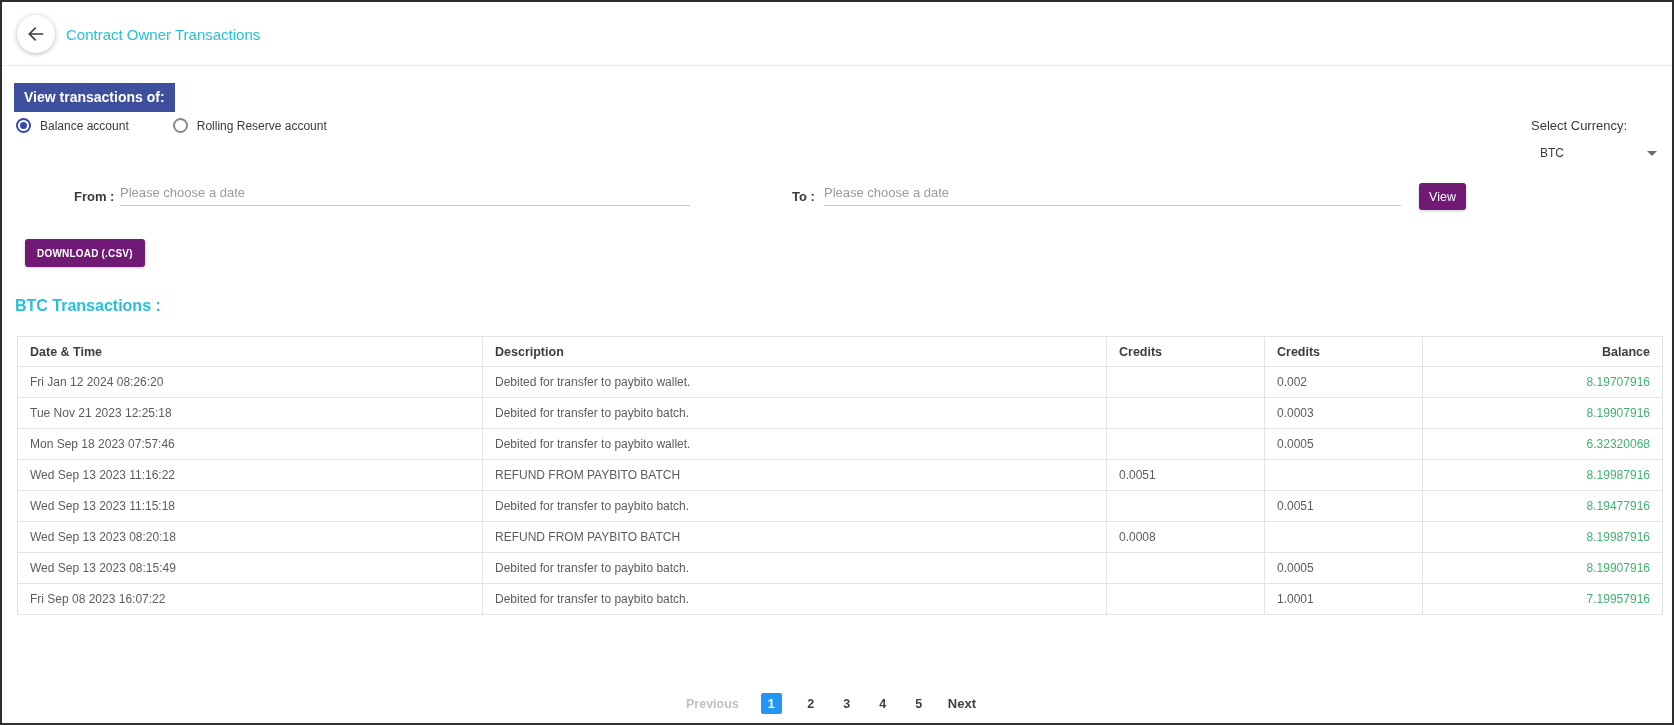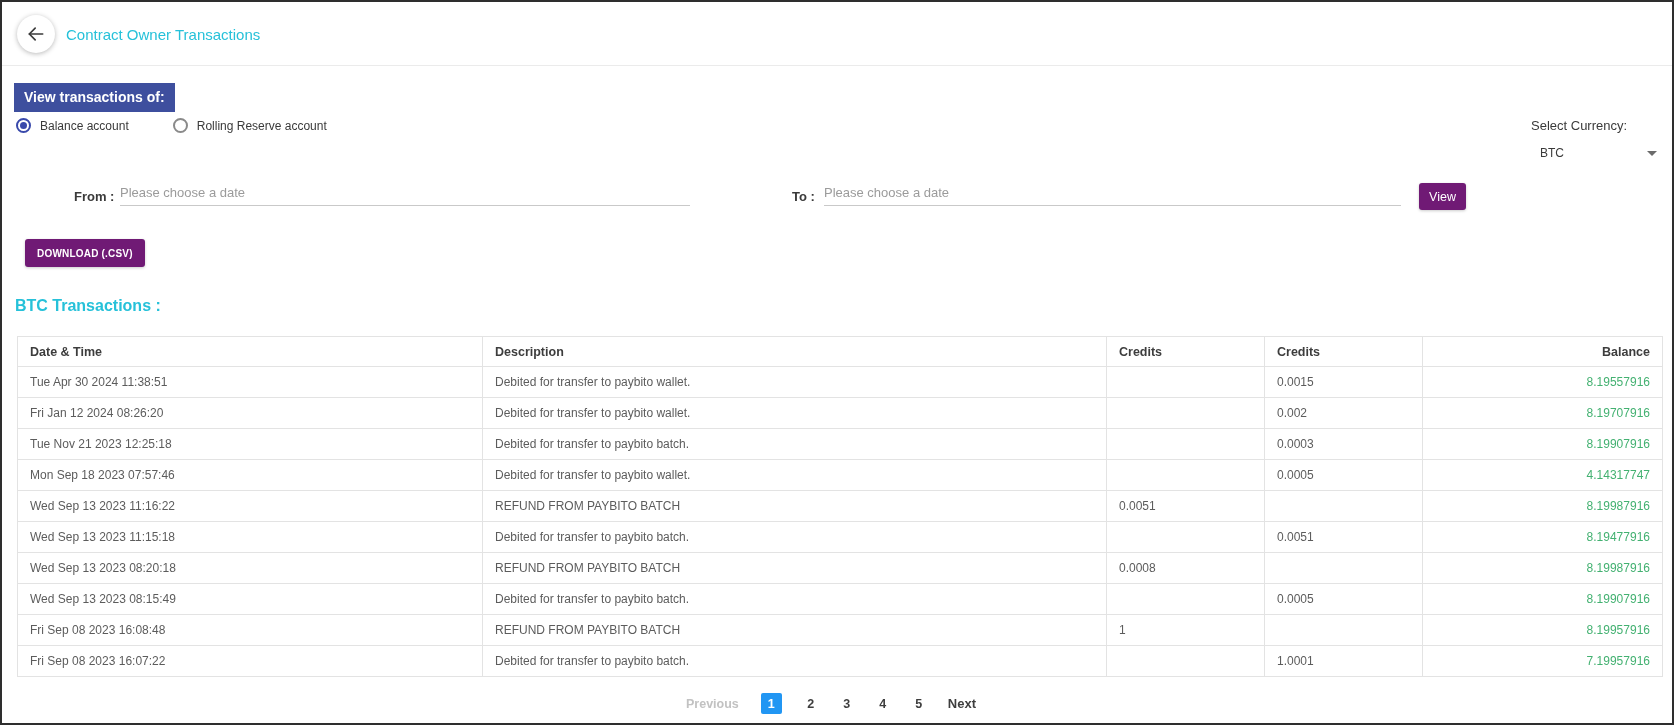--- a/index.html
+++ b/index.html
@@ -129,46 +129,39 @@
       <tr>
         <th>Date &amp; Time</th>
         <th>Description</th>
         <th>Credits</th>
         <th>Credits</th>
         <th class="num-right">Balance</th>
       </tr>
     </thead>
     <tbody>
       <tr>
-        <td>Tue Apr 30 2024 11:38:51</td>
-        <td>Debited for transfer to paybito wallet.</td>
-        <td></td>
-        <td>0.0015</td>
-        <td class="balance">8.19557916</td>
-      </tr>
-      <tr>
         <td>Fri Jan 12 2024 08:26:20</td>
         <td>Debited for transfer to paybito wallet.</td>
         <td></td>
         <td>0.002</td>
         <td class="balance">8.19707916</td>
       </tr>
       <tr>
         <td>Tue Nov 21 2023 12:25:18</td>
         <td>Debited for transfer to paybito batch.</td>
         <td></td>
         <td>0.0003</td>
         <td class="balance">8.19907916</td>
       </tr>
       <tr>
         <td>Mon Sep 18 2023 07:57:46</td>
         <td>Debited for transfer to paybito wallet.</td>
         <td></td>
         <td>0.0005</td>
-        <td class="balance">4.14317747</td>
+        <td class="balance">6.32320068</td>
       </tr>
       <tr>
         <td>Wed Sep 13 2023 11:16:22</td>
         <td>REFUND FROM PAYBITO BATCH</td>
         <td>0.0051</td>
         <td></td>
         <td class="balance">8.19987916</td>
       </tr>
       <tr>
         <td>Wed Sep 13 2023 11:15:18</td>
@@ -183,27 +176,20 @@
         <td>0.0008</td>
         <td></td>
         <td class="balance">8.19987916</td>
       </tr>
       <tr>
         <td>Wed Sep 13 2023 08:15:49</td>
         <td>Debited for transfer to paybito batch.</td>
         <td></td>
         <td>0.0005</td>
         <td class="balance">8.19907916</td>
-      </tr>
-      <tr>
-        <td>Fri Sep 08 2023 16:08:48</td>
-        <td>REFUND FROM PAYBITO BATCH</td>
-        <td>1</td>
-        <td></td>
-        <td class="balance">8.19957916</td>
       </tr>
       <tr>
         <td>Fri Sep 08 2023 16:07:22</td>
         <td>Debited for transfer to paybito batch.</td>
         <td></td>
         <td>1.0001</td>
         <td class="balance">7.19957916</td>
       </tr>
     </tbody>
   </table>

